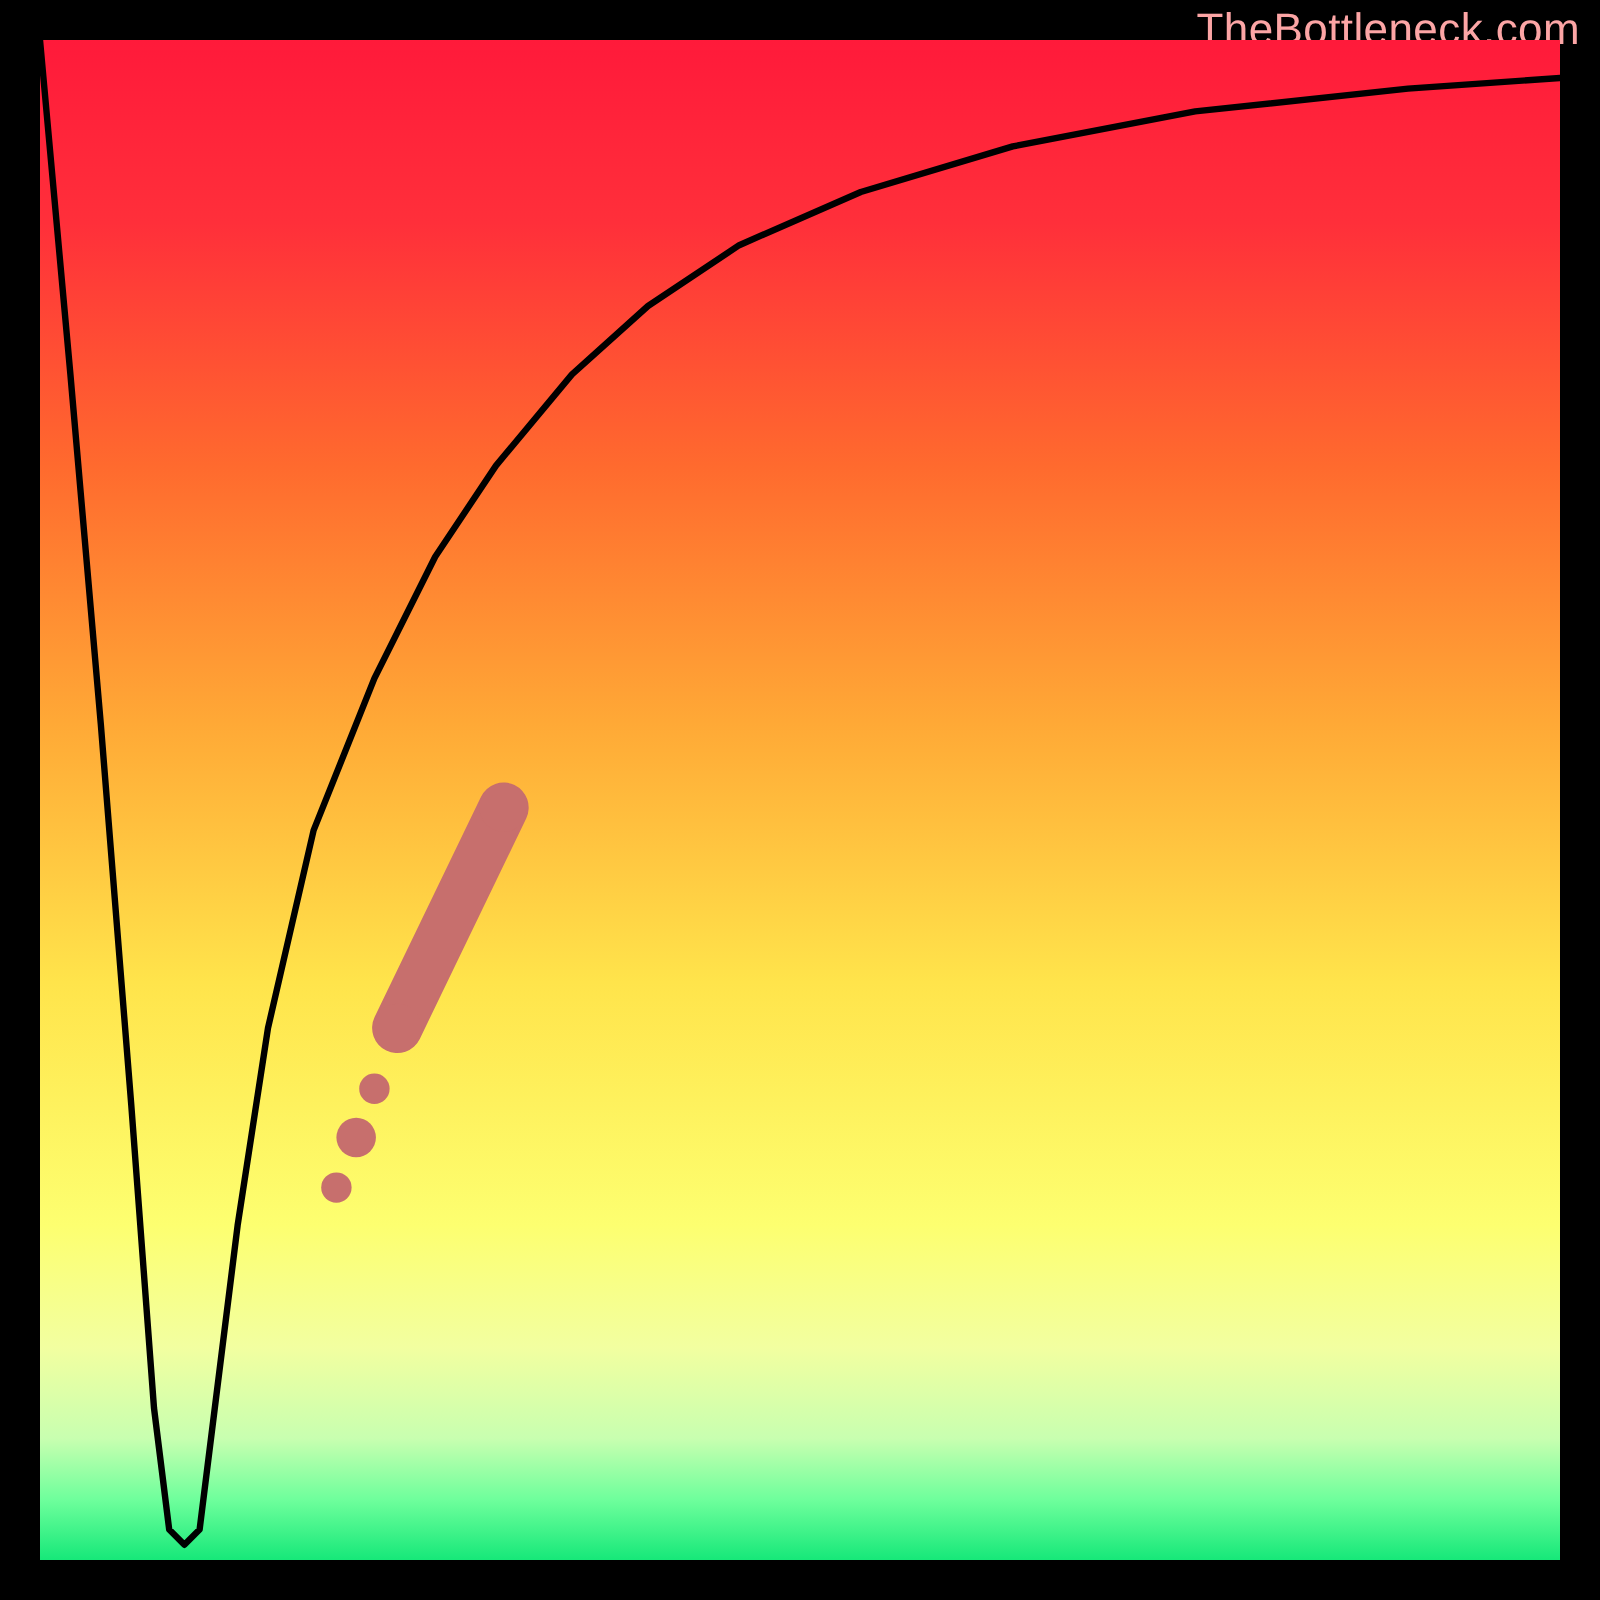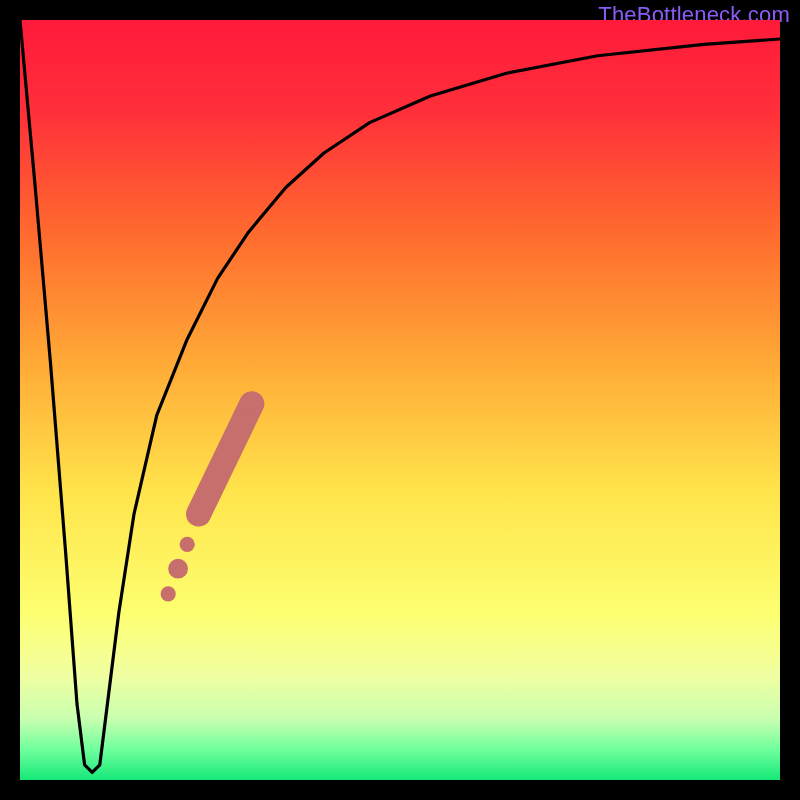--- a/index.html
+++ b/index.html
@@ -24,21 +24,21 @@
     top: 20px;
     width: 760px;
     height: 760px;
   }
   .attrib {
     position: absolute;
     top: 2px;
     right: 10px;
     font-family: Arial, Helvetica, sans-serif;
     font-size: 22px;
-    color: #8b5cf6;
+    color: #fca5a5;
     font-weight: 500;
     letter-spacing: 0.2px;
   }
 </style>
 </head>
 <body>
 
 <div class="frame">
   <div class="attrib">TheBottleneck.com</div>
   <svg class="plot" viewBox="0 0 760 760" preserveAspectRatio="none">

